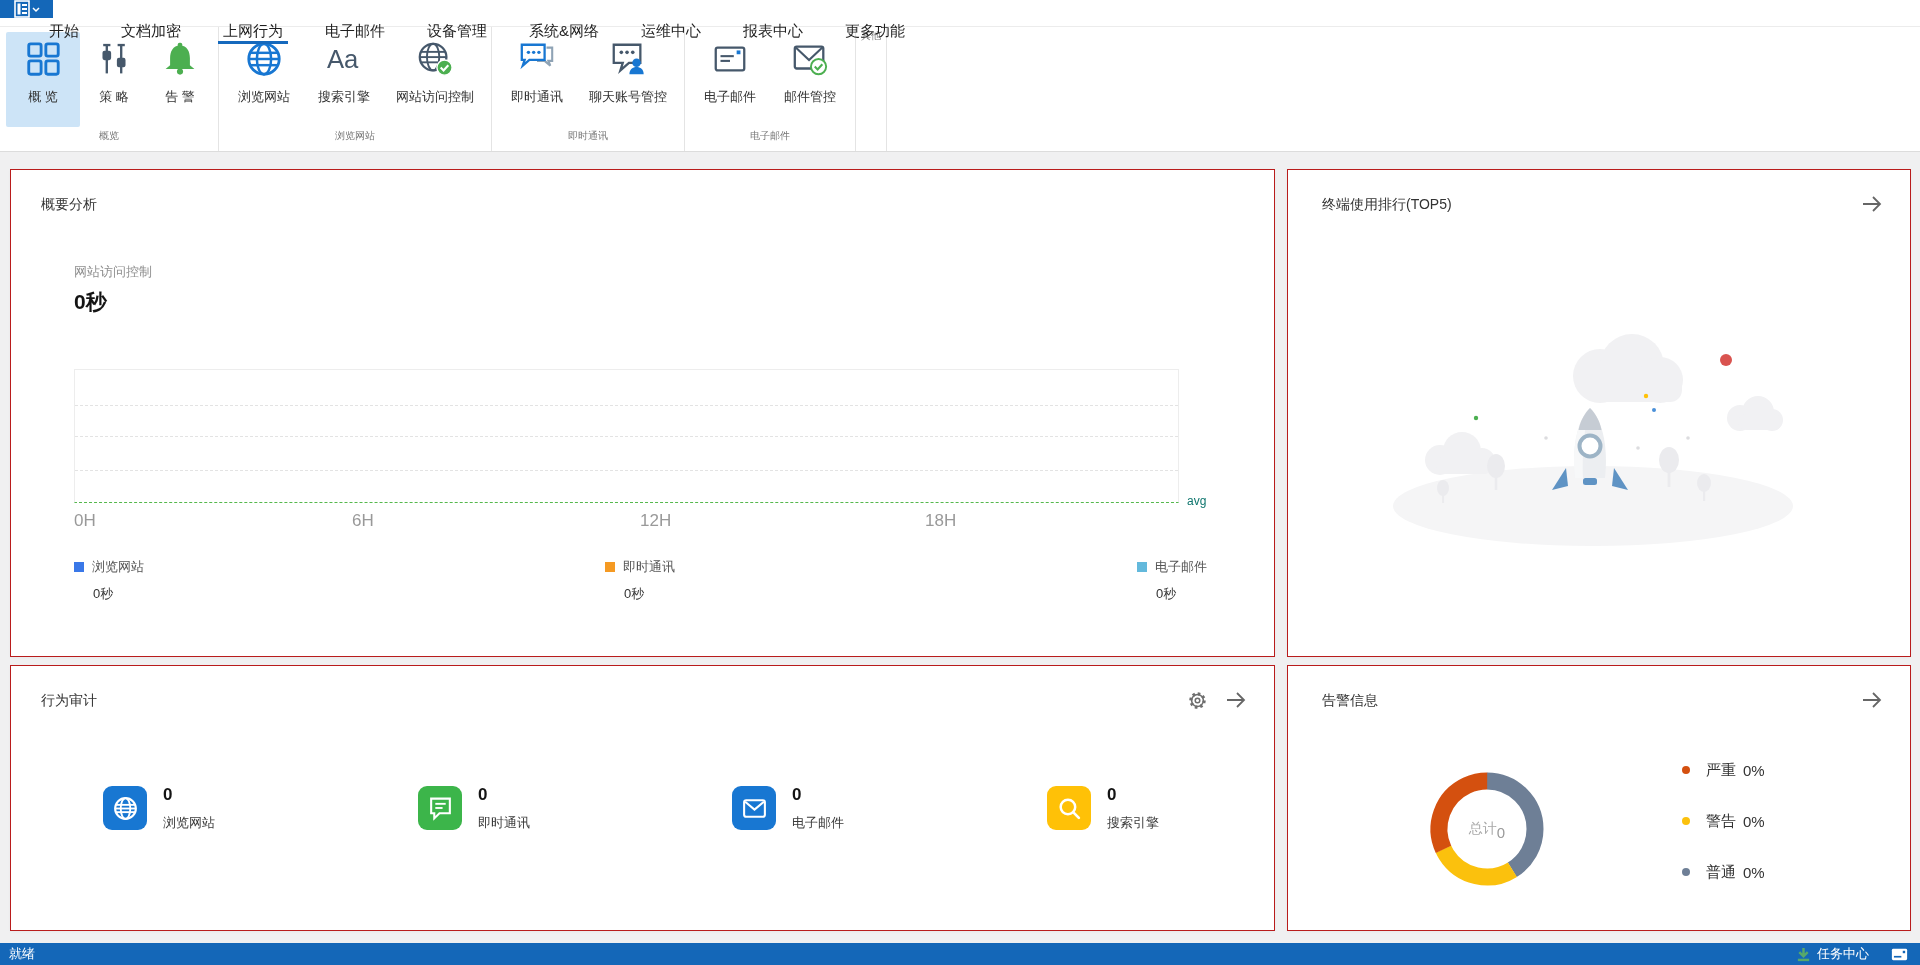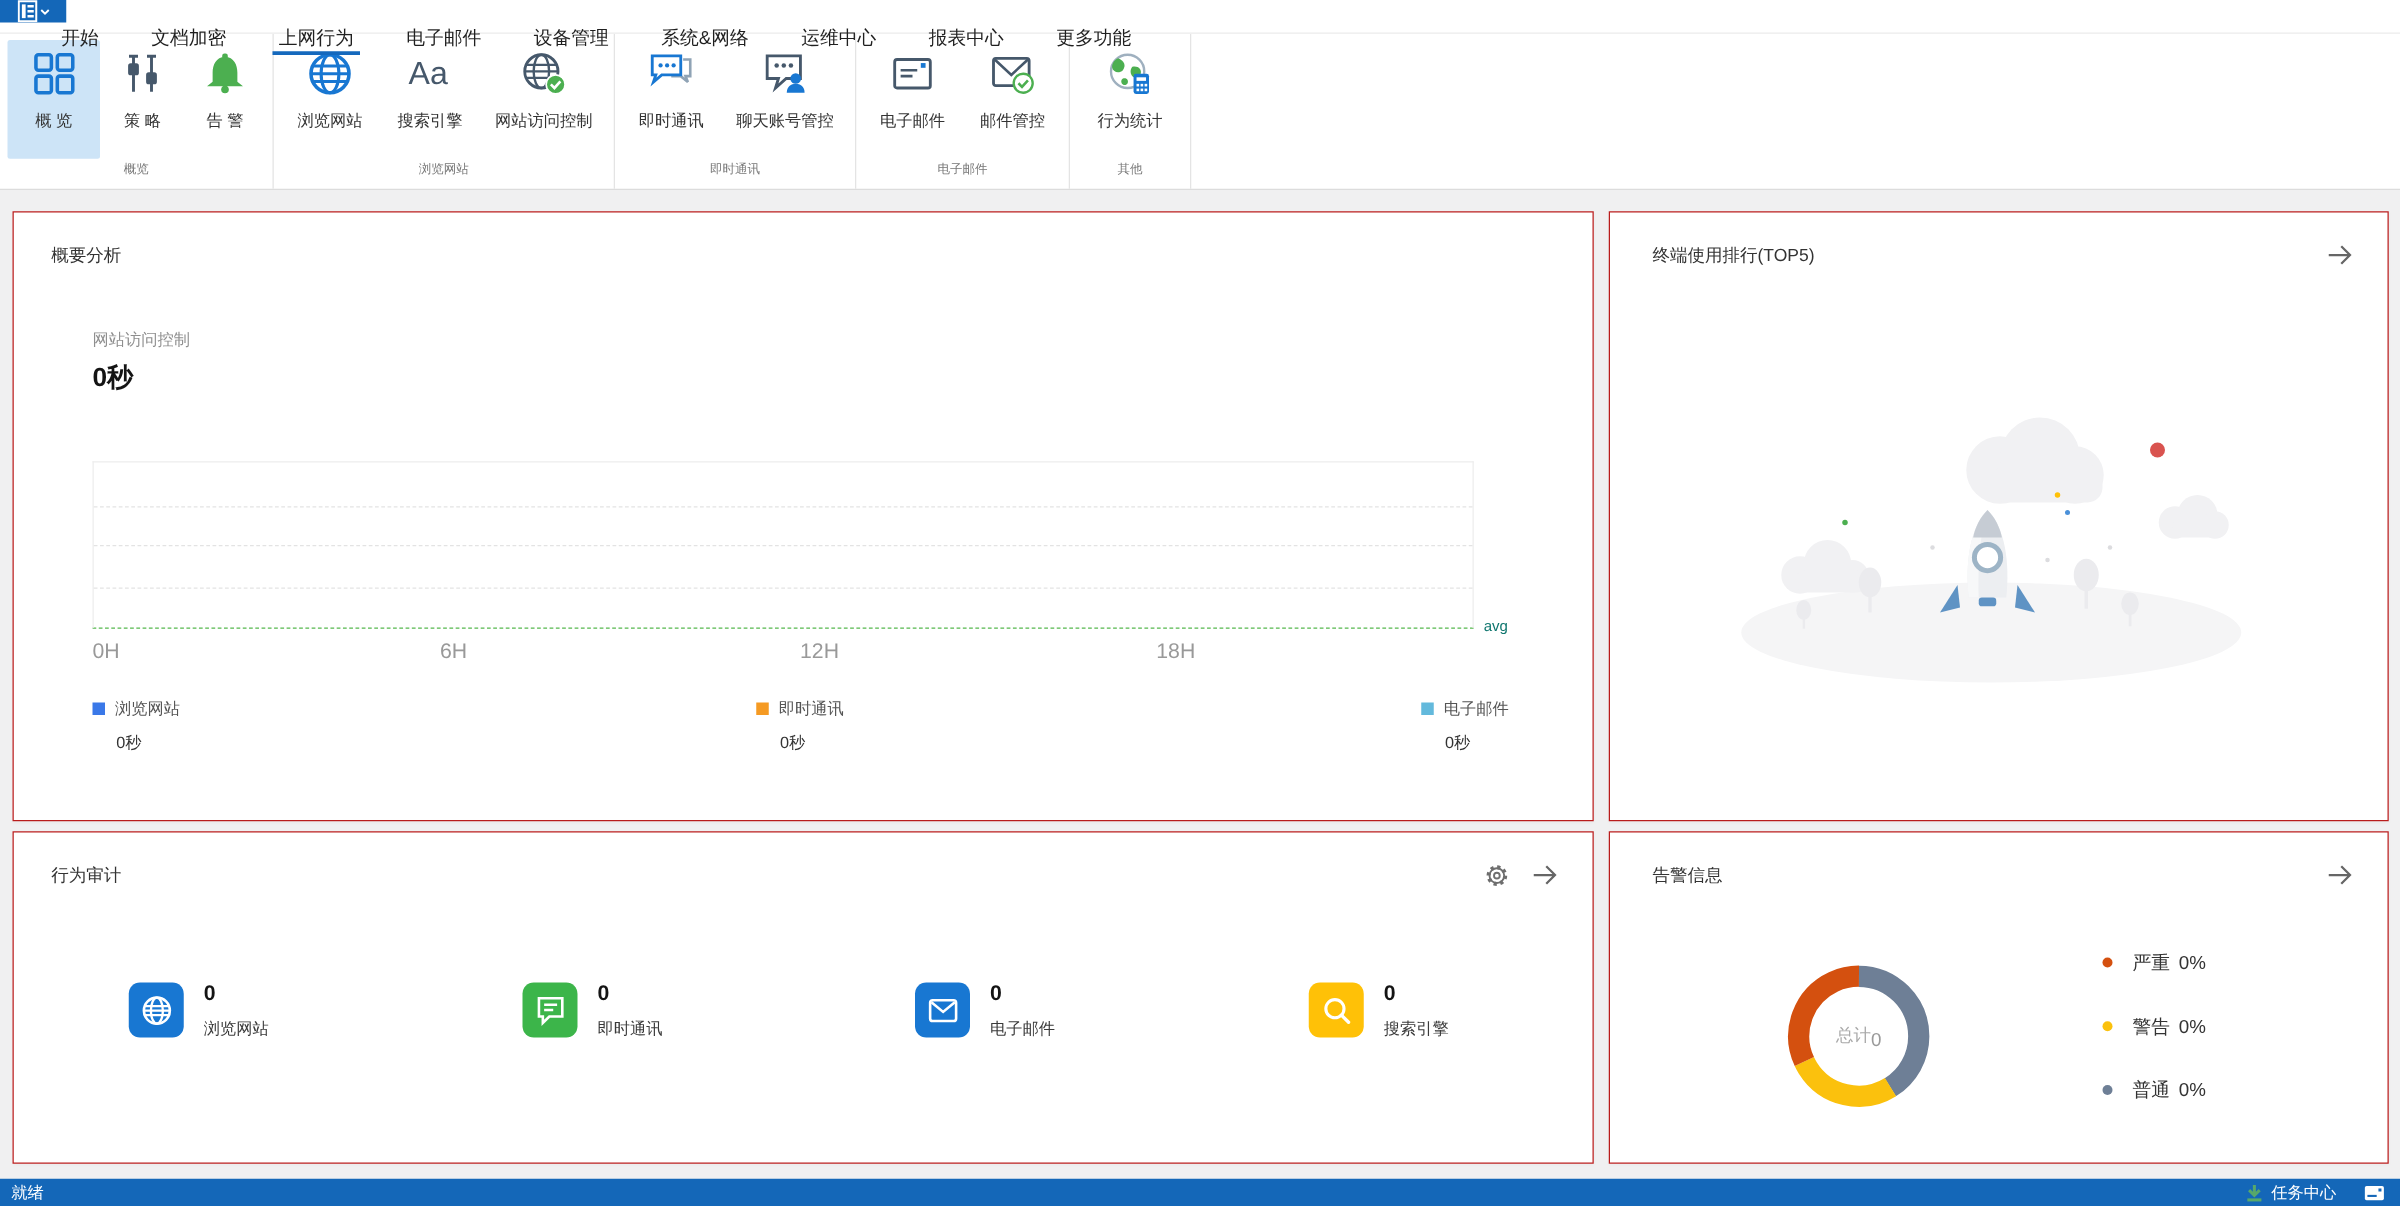--- a/index.html
+++ b/index.html
@@ -261,43 +261,20 @@
             <path d="M25 28 l3 3 l5 -5.5" fill="none" stroke="#4caf50" stroke-width="2.2"></path>
           </svg>
           </span>
         <span class="rlabel">邮件管控</span>
       </div>
     </div>
     <div class="rgroup-label">电子邮件</div>
   </div>
 
   <div class="rgroup">
-    <div class="rgroup-items">
-      <div class="ritem w80">
-        <span class="ric">
-          <svg width="38" height="38" viewBox="0 0 40 40">
-            <circle cx="18" cy="18" r="14" fill="#fff" stroke="#9fb0bf" stroke-width="2"></circle>
-            <path d="M10 7 c5 2 7 6 4 10 c-3 3 -8 2 -9 -2 c-0.5 -3 1.5 -6.5 5 -8 Z" fill="#4caf50"></path>
-            <path d="M22 14 c5 -1 8 2 7 6 c-1 3 -5 4 -7 2 c-2 -2 -2 -6 0 -8 Z" fill="#4caf50"></path>
-            <path d="M14 24 c3 -1 5 1 4 4 c-1 2 -4 2 -5 0 c-0.7 -1.5 -0.5 -3 1 -4 Z" fill="#4caf50"></path>
-            <rect x="23" y="20" width="13" height="17" rx="2" fill="#1877d2"></rect>
-            <rect x="25.5" y="23" width="8" height="3" fill="#fff"></rect>
-            <g fill="#fff">
-              <rect x="25.5" y="28.5" width="2.2" height="2.2"></rect>
-                <rect x="28.9" y="28.5" width="2.2" height="2.2"></rect>
-                <rect x="32.3" y="28.5" width="2.2" height="2.2"></rect>
-              <rect x="25.5" y="32.5" width="2.2" height="2.2"></rect>
-                <rect x="28.9" y="32.5" width="2.2" height="2.2"></rect>
-                <rect x="32.3" y="32.5" width="2.2" height="2.2"></rect>
-            </g>
-          </svg>
-          </span>
-        <span class="rlabel">行为统计</span>
-      </div>
-    </div>
     <div class="rgroup-label">其他</div>
   </div>
 </div>
 
 <div class="card" id="card-overview">
   <div class="card-title">概要分析</div>
   <div class="metric-label">网站访问控制</div>
   <div class="metric-value">0秒</div>
 
   <div class="plot">

